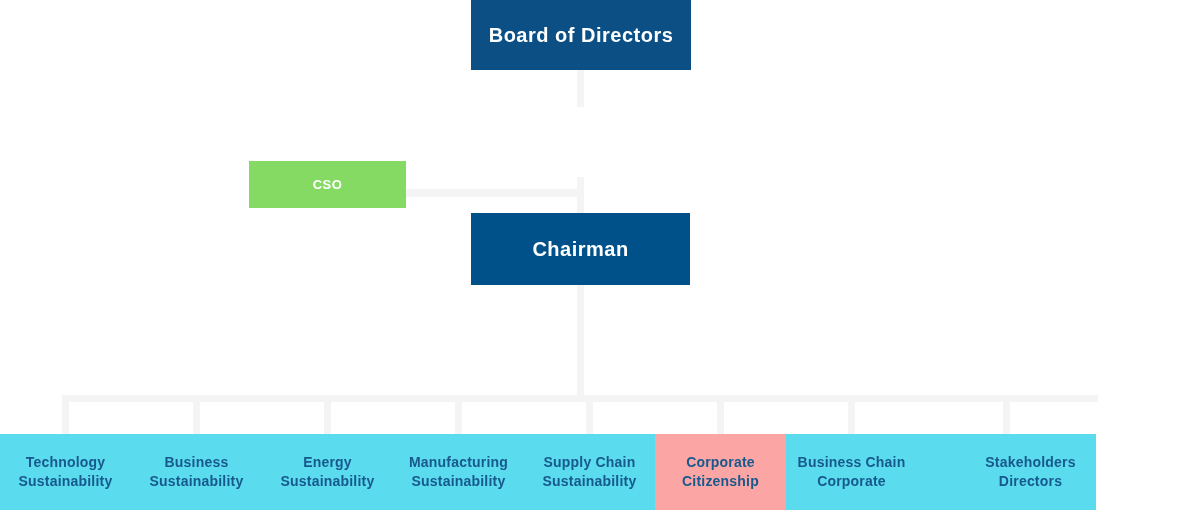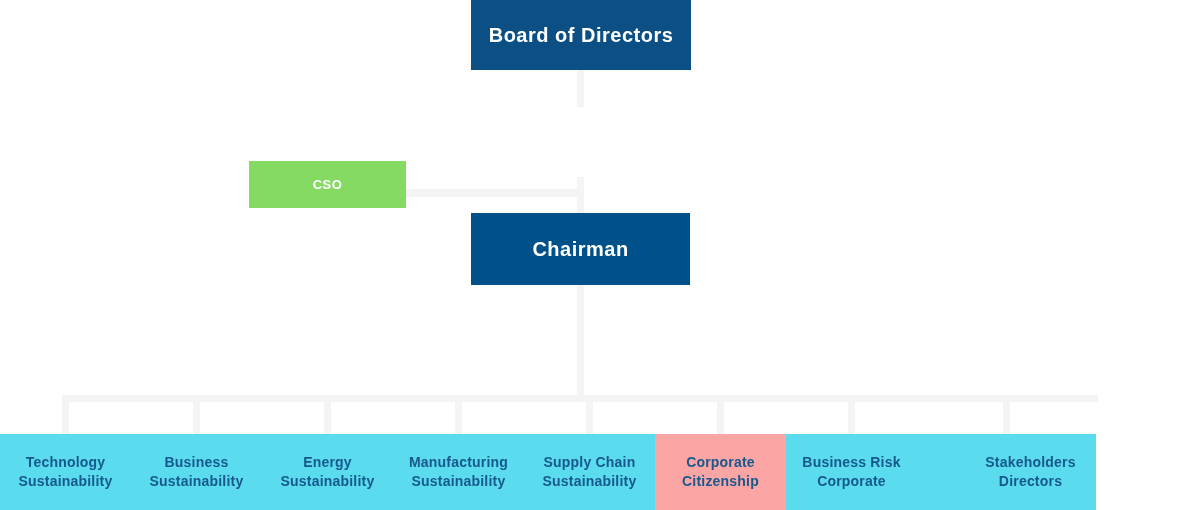--- a/index.html
+++ b/index.html
@@ -139,21 +139,21 @@
       <div class="stub" style="background-color: rgb(244, 244, 244);"></div>
       <div class="dept-label">
         <span class="line">Corporate</span>
         <span class="line">Citizenship</span>
       </div>
     </div>
 
     <div class="dept" style="background-color: rgb(91, 219, 238);">
       <div class="stub" style="background-color: rgb(244, 244, 244);"></div>
       <div class="dept-label">
-        <span class="line">Business Risk</span>
+        <span class="line">Business Chain</span>
         <span class="line">Corporate</span>
       </div>
     </div>
 
     <div class="dept" style="background-color: rgb(91, 219, 238); padding-left: 48px;">
       <div class="stub" style="background-color: rgb(244, 244, 244);"></div>
       <div class="dept-label">
         <span class="line">Stakeholders</span>
         <span class="line">Directors</span>
       </div>

